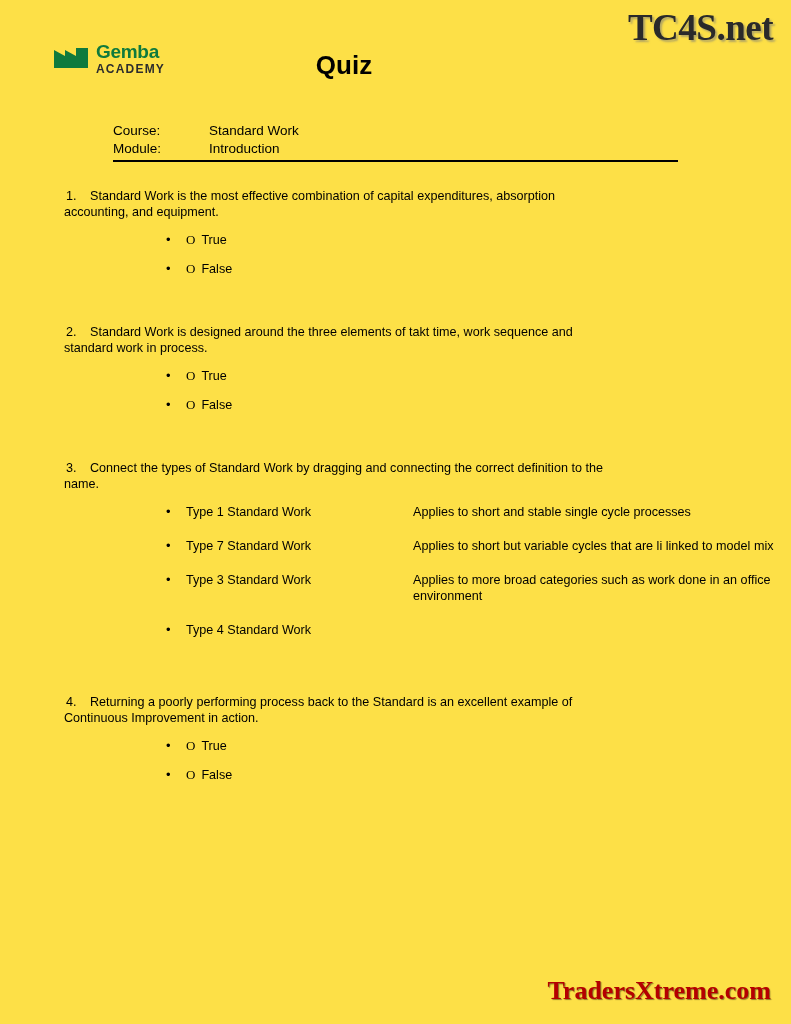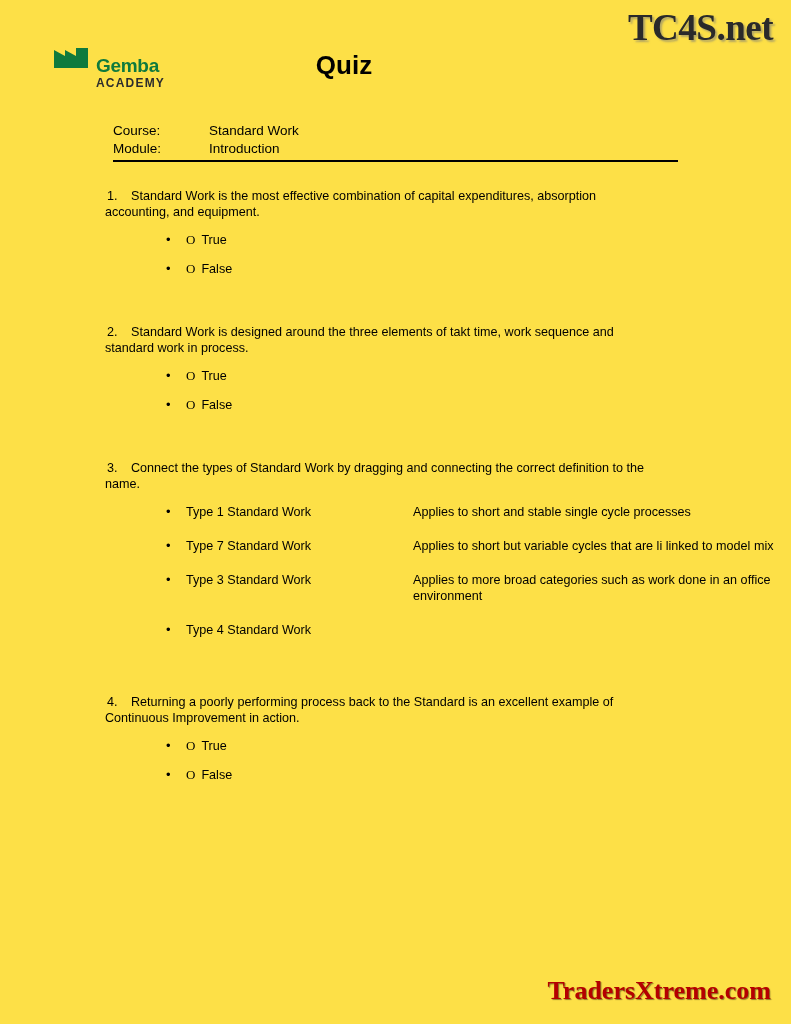--- a/index.html
+++ b/index.html
@@ -92,21 +92,20 @@
     left: 44px;
     top: 0px;
     line-height: 1;
   }
   .logo-gemba {
     font-family: "Liberation Sans", sans-serif;
     font-weight: bold;
     font-size: 19px;
     color: #0f7a3d;
     letter-spacing: -0.3px;
-    margin-top: 14px;
   }
   .logo-academy {
     font-family: "Liberation Sans", sans-serif;
     font-weight: bold;
     font-size: 12px;
     color: #2d2d2d;
     letter-spacing: 1.2px;
     margin-top: 2px;
   }
 
@@ -156,21 +155,21 @@
     left: 0;
     top: 188px;
     width: 791px;
   }
   .question {
     position: relative;
     margin: 0 0 0 0;
   }
   .q-stem {
     position: relative;
-    margin-left: 105px;
+    margin-left: 64px;
     width: 545px;
     font-size: 12.6px;
     line-height: 16px;
     text-indent: 0;
   }
   .q-stem .q-num {
     display: inline-block;
     width: 24px;
     margin-left: 2px;
   }

